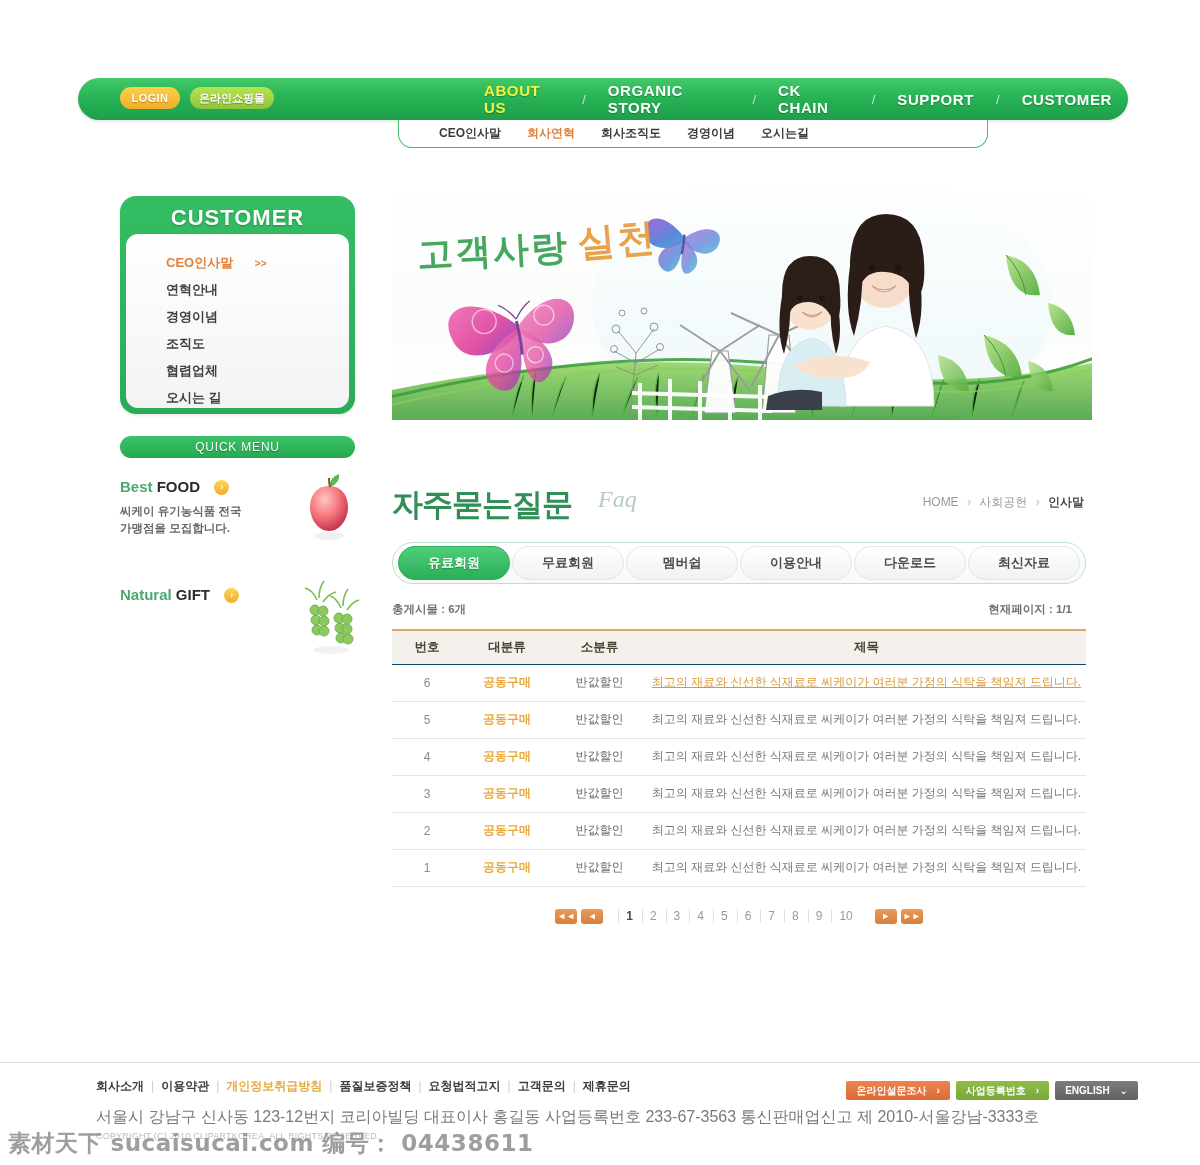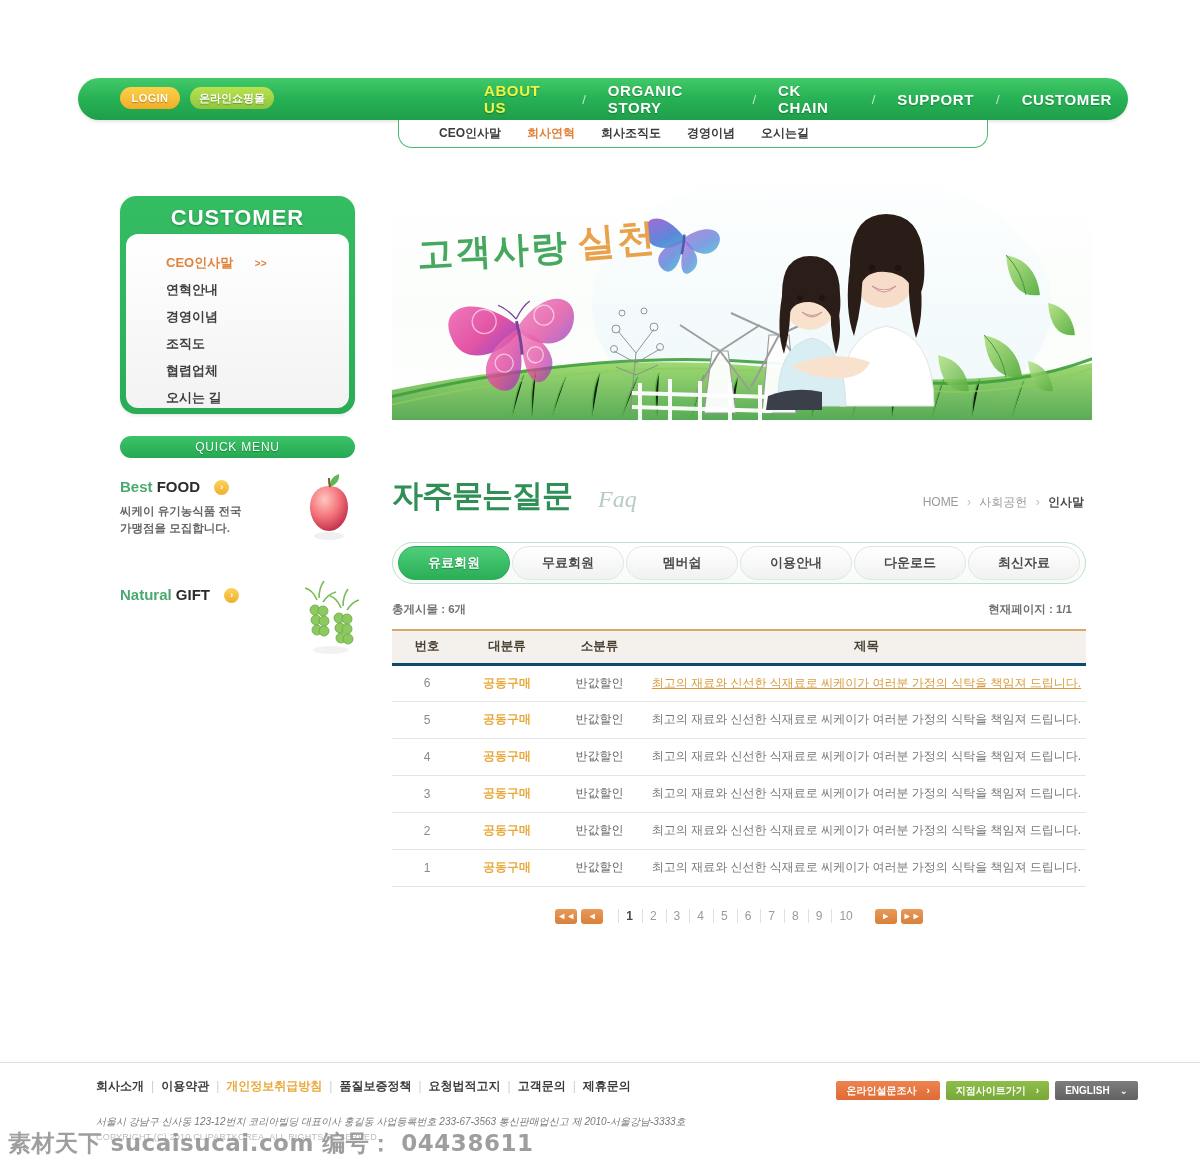--- a/index.html
+++ b/index.html
@@ -164,21 +164,21 @@
     position:absolute; left: 185px; top: 30px;
     font-size: 38px; font-weight:bold; color:#e8a24c;
     font-family:"Liberation Serif", serif; letter-spacing: 2px;
     transform: rotate(-5deg);
   }
 
   
   .content { position:absolute; left: 392px; top: 470px; width: 700px; }
   .pagetitle-row { position:relative; height: 50px; }
   .pagetitle {
-    position:absolute; left:0; top:5px;
+    position:absolute; left:0; top:14px;
     font-size: 31px; font-weight:bold; color:#2f8f57; letter-spacing:-1px;
   }
   .pagetitle-en {
     position:absolute; left: 206px; top: 16px;
     font-size: 24px; color:#b7ccc0; font-style:italic;
     font-family:"Liberation Serif", serif;
   }
   .breadcrumb {
     position:absolute; right:8px; top: 24px;
     font-size:12px; color:#9a9a9a;
@@ -214,21 +214,21 @@
     margin-top: 18px; position:relative; height: 22px;
     font-size: 11.5px; color:#707070; font-weight:bold;
   }
   .countrow .right { position:absolute; right: 20px; top:0; }
 
   
   table.list { width: 694px; border-collapse: collapse; margin-top: 5px; }
   table.list thead th {
     background:#f4f1ec; border-top: 2px solid #d8a86a;
     height: 34px; font-size: 12.5px; color:#4a4034; font-weight:bold;
-    border-bottom: 3px solid #0c4a6e;
+    border-bottom: 1px solid #0c4a6e;
   }
   table.list tbody td {
     height: 37px; font-size: 12px; color:#6a6a6a;
     border-bottom: 1px solid #e6e6e6; text-align:center;
   }
   table.list td.c-no { width: 70px; color:#8a8a8a; }
   table.list td.c-cat { width: 90px; color:#e8a93c; font-weight:bold; }
   table.list td.c-sub { width: 95px; color:#666; }
   table.list td.c-title { text-align:center; color:#777; }
   table.list tr.hl td.c-title { color:#d99a3c; text-decoration: underline; }
@@ -251,21 +251,21 @@
   .pnum.active { color:#4a4a4a; font-weight:bold; }
   .pgap { width: 10px; }
 
   
   .footsep { position:absolute; left:0; top: 1062px; width:1200px; height:1px; background:#e0e0e0; }
   .footer { position:absolute; left: 96px; top: 1078px; width: 1040px; }
   .footlinks { font-size: 12px; font-weight:bold; color:#3c3c3c; }
   .footlinks a { color:#3c3c3c; text-decoration:none; }
   .footlinks a.hl { color:#e8a93c; }
   .footlinks .bar { color:#cfcfcf; margin: 0 7px; font-weight:normal; }
-  .address { margin-top: 20px; font-size: 10px; color:#7a7a7a;font-style:italic; }
+  .address { margin-top: 12px; font-size: 16px; color:#7a7a7a; }
   .copyright { margin-top: 3px; font-size: 9px; color:#bdbdbd; letter-spacing:.2px; }
 
   .footbtns { position:absolute; right: 62px; top: 1081px; display:flex; gap: 6px; }
   .fbtn {
     height: 19px; padding: 0 10px; border-radius: 2px;
     font-size: 10px; font-weight:bold; color:#fff;
     display:flex; align-items:center; gap:10px;
   }
   .fbtn.orange { background: linear-gradient(180deg,#ec8450,#df6b35); }
   .fbtn.green  { background: linear-gradient(180deg,#8ebd4a,#78a838); }
@@ -636,21 +636,21 @@
     <div class="address">서울시 강남구 신사동 123-12번지 코리아빌딩  대표이사 홍길동 사업등록번호 233-67-3563 통신판매업신고 제 2010-서울강남-3333호</div>
     <div class="copyright">COPYRIGHT (C) 2010 CLIPARTKOREA. ALL RIGHTS RESERVED.</div>
   </div>
 
   <div class="footbtns">
     <div class="fbtn orange">
       <span>온라인설문조사</span>
       <span>›</span>
     </div>
     <div class="fbtn green">
-      <span>지점사이트가기</span>
+      <span>사업등록번호</span>
       <span>›</span>
     </div>
     <div class="fbtn grey">
       <span>ENGLISH</span>
       <span>⌄</span>
     </div>
   </div>
 
   <div class="watermark">素材天下 sucaisucai.com  编号： 04438611</div>
 

